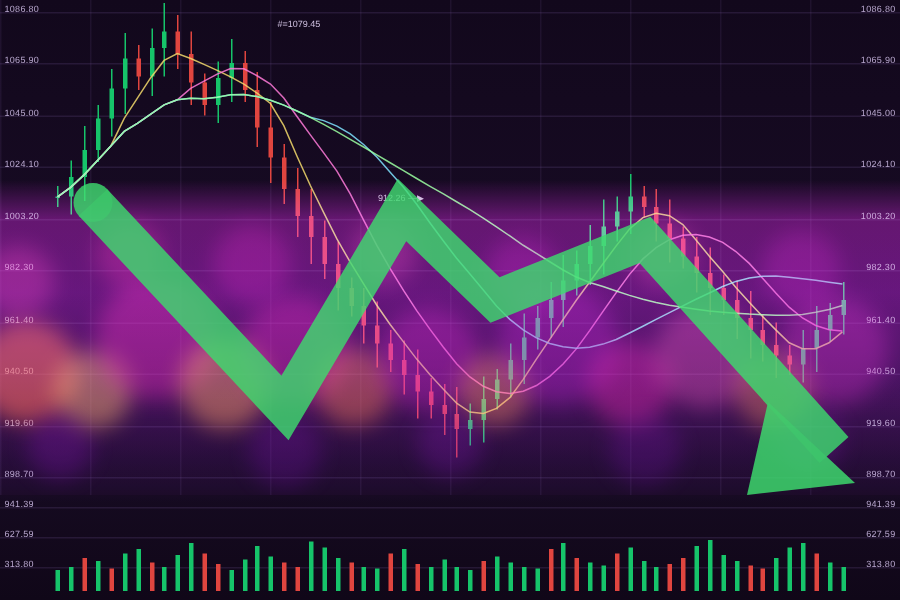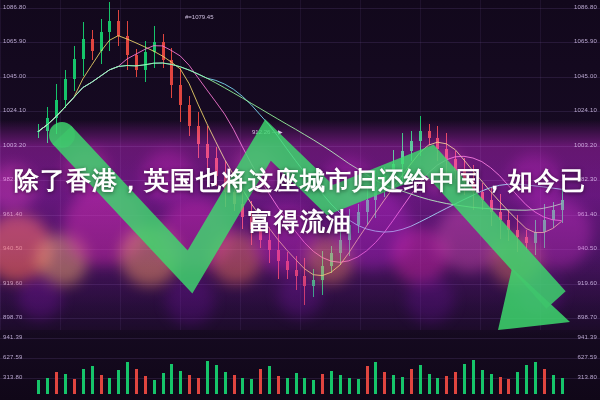--- a/index.html
+++ b/index.html
@@ -450,18 +450,14 @@
   <svg id="arrow-layer" viewBox="0 0 600 400" preserveAspectRatio="none">
     <g opacity="0.88">
       <path d="M50,128 L108,128 L190,262 L272,128 L330,128 L262,282 L340,282 L250,340 L178,340 L96,206 Z" fill="#3ddc6e" opacity="0.0"></path>
 
       <path d="M62,135 L190,272 L268,140 L330,200 L430,160 L556,300" fill="none" stroke="#3ddc6e" stroke-width="26" stroke-linejoin="miter" stroke-linecap="butt" opacity="0.92"></path>
       <path d="M512,268 L570,322 L498,330 Z" fill="#3ddc6e" opacity="0.95"></path>
       <circle cx="62" cy="135" r="13" fill="#3ddc6e" opacity="0.92"></circle>
     </g>
   </svg>
 
-  <div id="headline" style="top:160px;">
-    <span class="line">除了香港，英国也将这座城市归还给中国，如今已</span>
-    <span class="line">富得流油</span>
-  </div>
 
 </div>
 
 </body></html>

